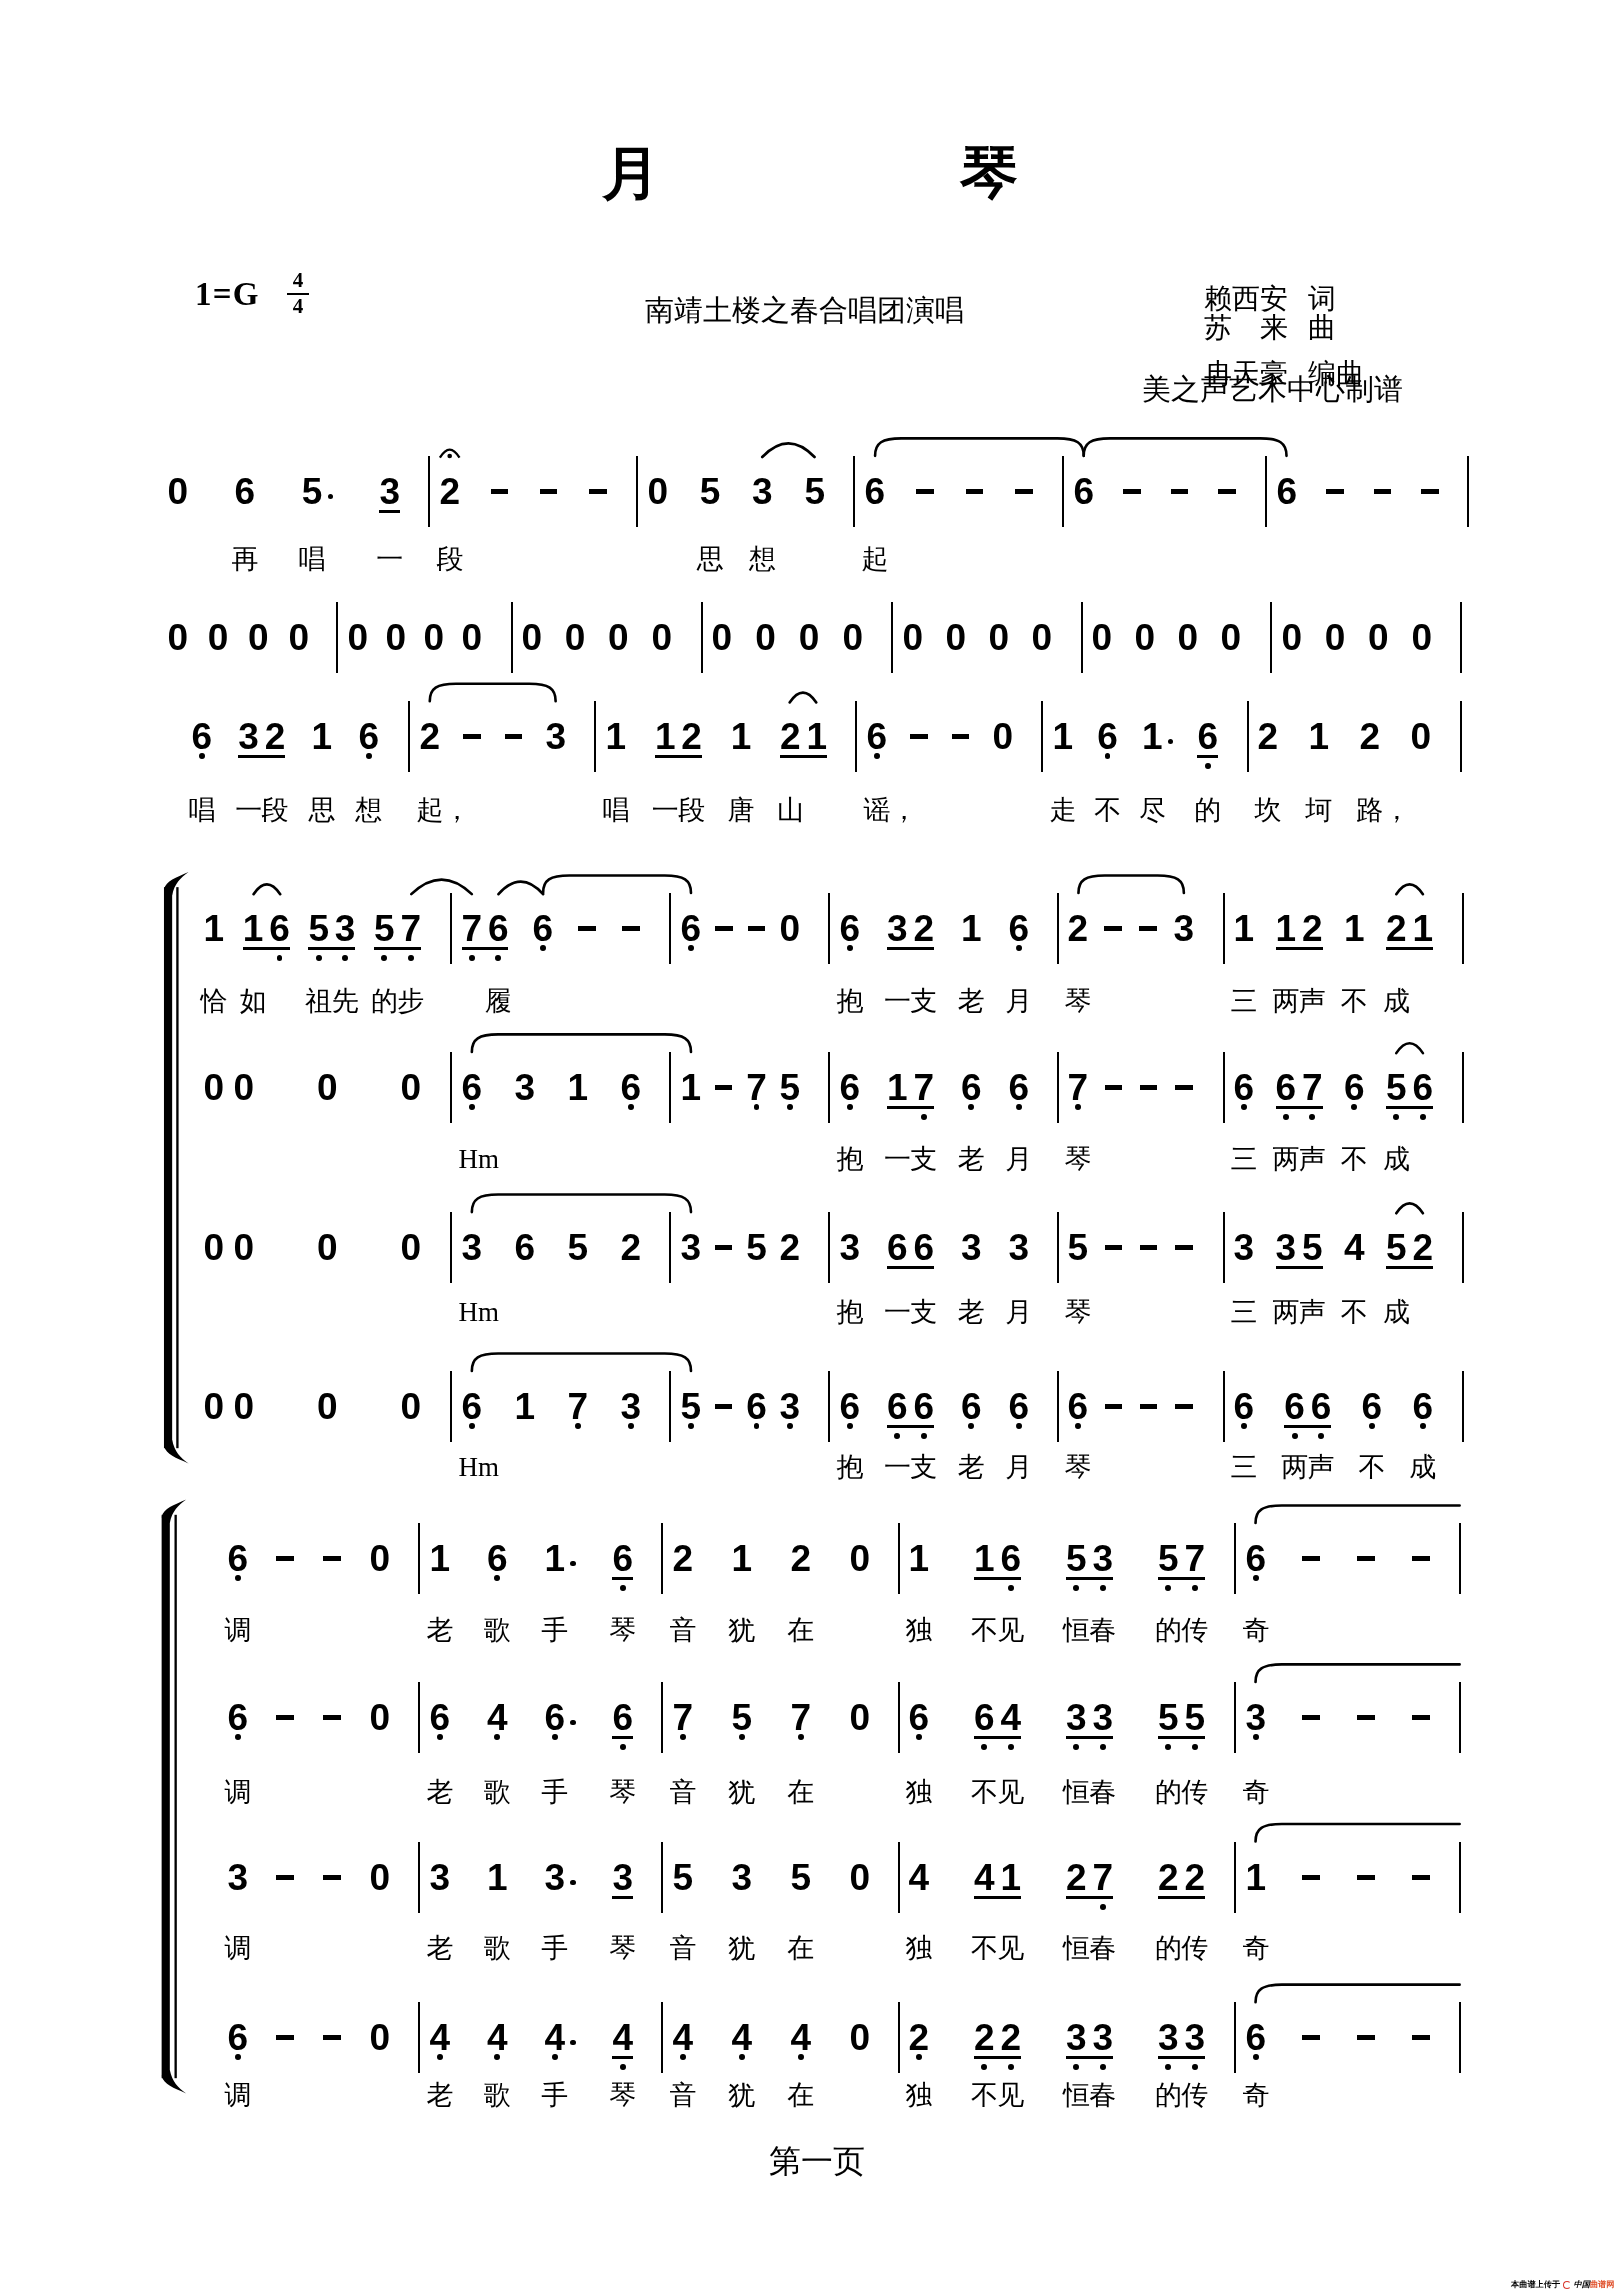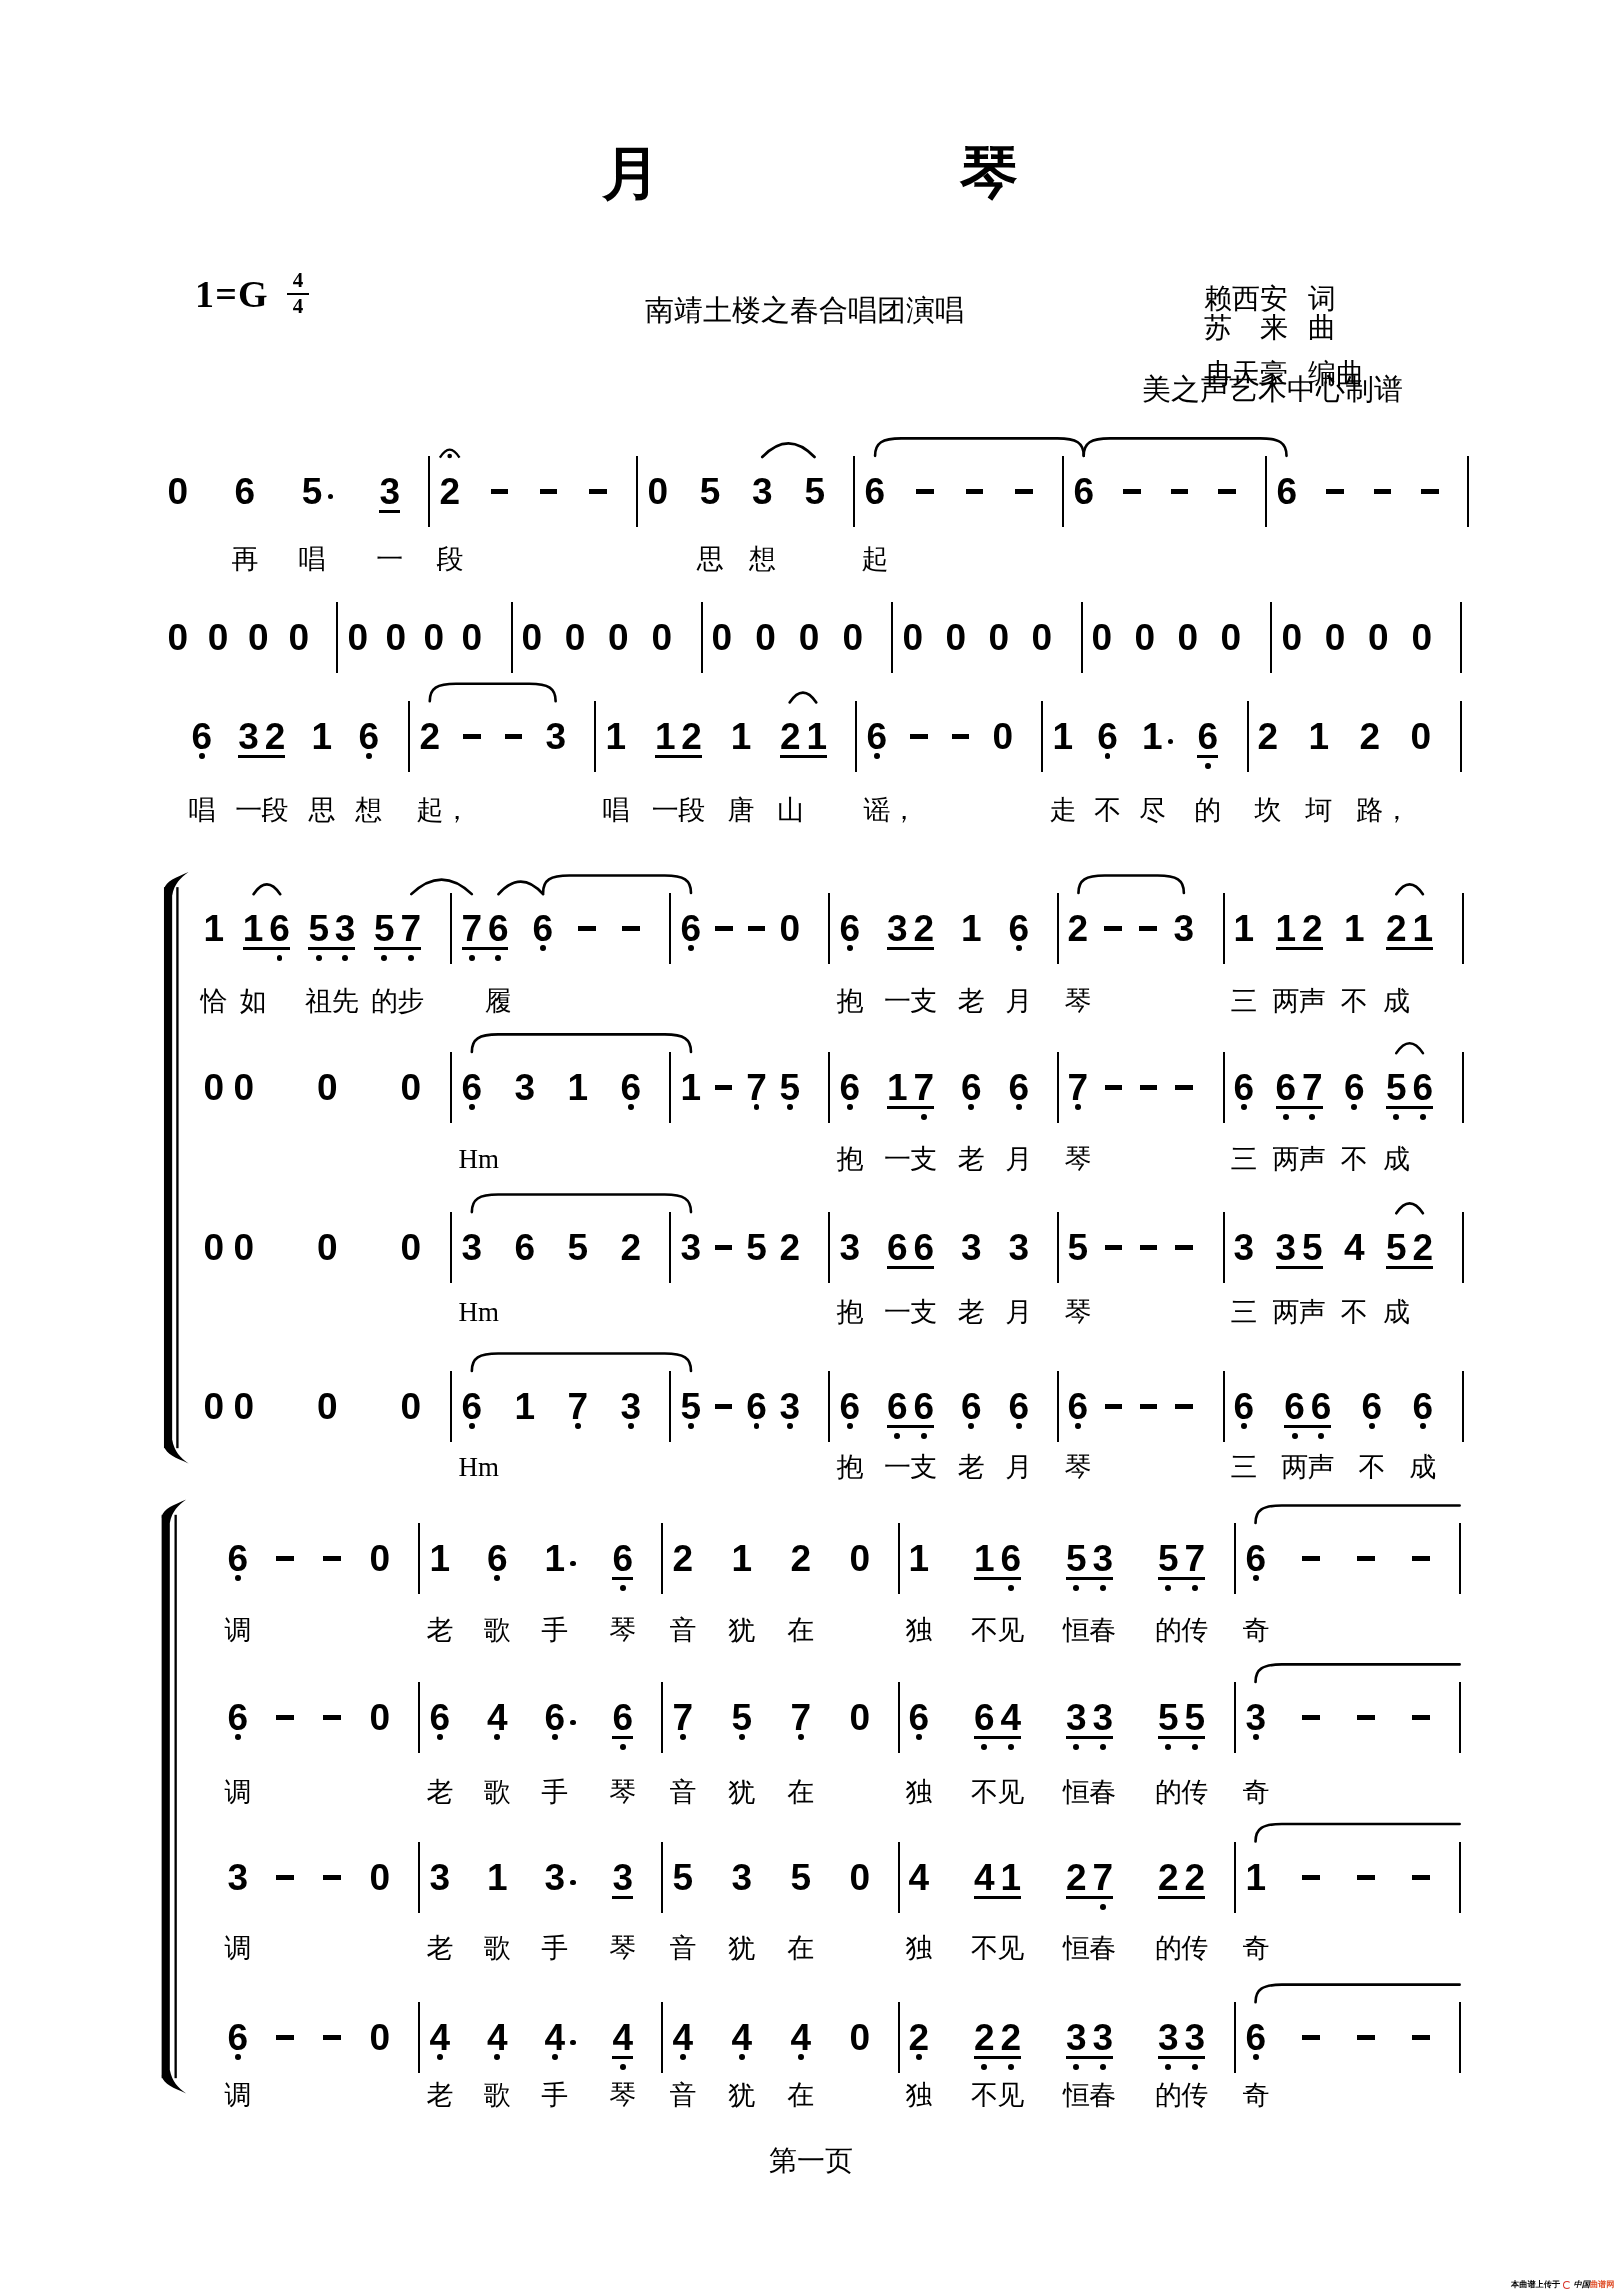--- a/index.html
+++ b/index.html
@@ -9,21 +9,21 @@
     font-family: "Liberation Serif", serif;
   }
   .title-char {
     position: absolute; top: 145px; width: 58px; height: 58px;
     font-size: 58px; line-height: 58px; font-weight: bold; text-align: center;
     font-family: "Liberation Serif", serif;
   }
   .key {
     position: absolute; left: 195px; top: 278px;
     font-family: "Liberation Serif", serif; font-weight: bold;
-    font-size: 38px; line-height: 33px; white-space: nowrap; letter-spacing: 1.2px;
+    font-size: 33px; line-height: 33px; white-space: nowrap; letter-spacing: 1.2px;
   }
   .timesig { position: absolute; left: 287px; top: 270px; width: 22px; height: 47px; }
   .timesig .ts-num, .timesig .ts-den {
     position: absolute; left: 0; width: 22px; text-align: center;
     font-family: "Liberation Serif", serif; font-weight: bold;
     font-size: 21px; line-height: 21px;
   }
   .timesig .ts-num { top: 0; }
   .timesig .ts-den { top: 26px; }
   .timesig .ts-line { position: absolute; left: 0; top: 23px; width: 22px; height: 1.8px; background: #000; }
@@ -71,21 +71,21 @@
   .lyric {
     position: absolute; top: var(--ly); left: 50%; transform: translateX(-13.4px);
     font-family: "Liberation Serif", serif; font-weight: normal;
     font-size: 27px; line-height: 27px; white-space: nowrap;
   }
 
   #overlay { position: absolute; left: 0; top: 0; width: 1623px; height: 2295px; pointer-events: none; }
   #overlay .slur { fill: none; stroke: #000; stroke-width: 4.5; stroke-linecap: round; }
 
   .page-label {
-    position: absolute; left: 769px; top: 2147px; font-size: 28px; line-height: 28px;
+    position: absolute; left: 769px; top: 2147px; font-size: 32px; line-height: 28px;
     font-family: "Liberation Serif", serif;
   }
   .watermark {
     position: absolute; left: 1511px; top: 2280px; height: 10.5px; font-size: 8.2px; line-height: 10.5px;
     font-family: "Liberation Sans", sans-serif; font-weight: bold; white-space: nowrap; display: flex; align-items: center;
   }
   .wm-logo { display: inline-block; width: 8.2px; height: 8.2px; margin: 0 2.3px 0 2.9px; border: 1.8px solid #d9362b; border-right-color: transparent; border-radius: 50%; box-sizing: border-box; }
   .wm-a { font-style: italic; color: #000; }
   .wm-b { color: #e0502a; }
 </style>

